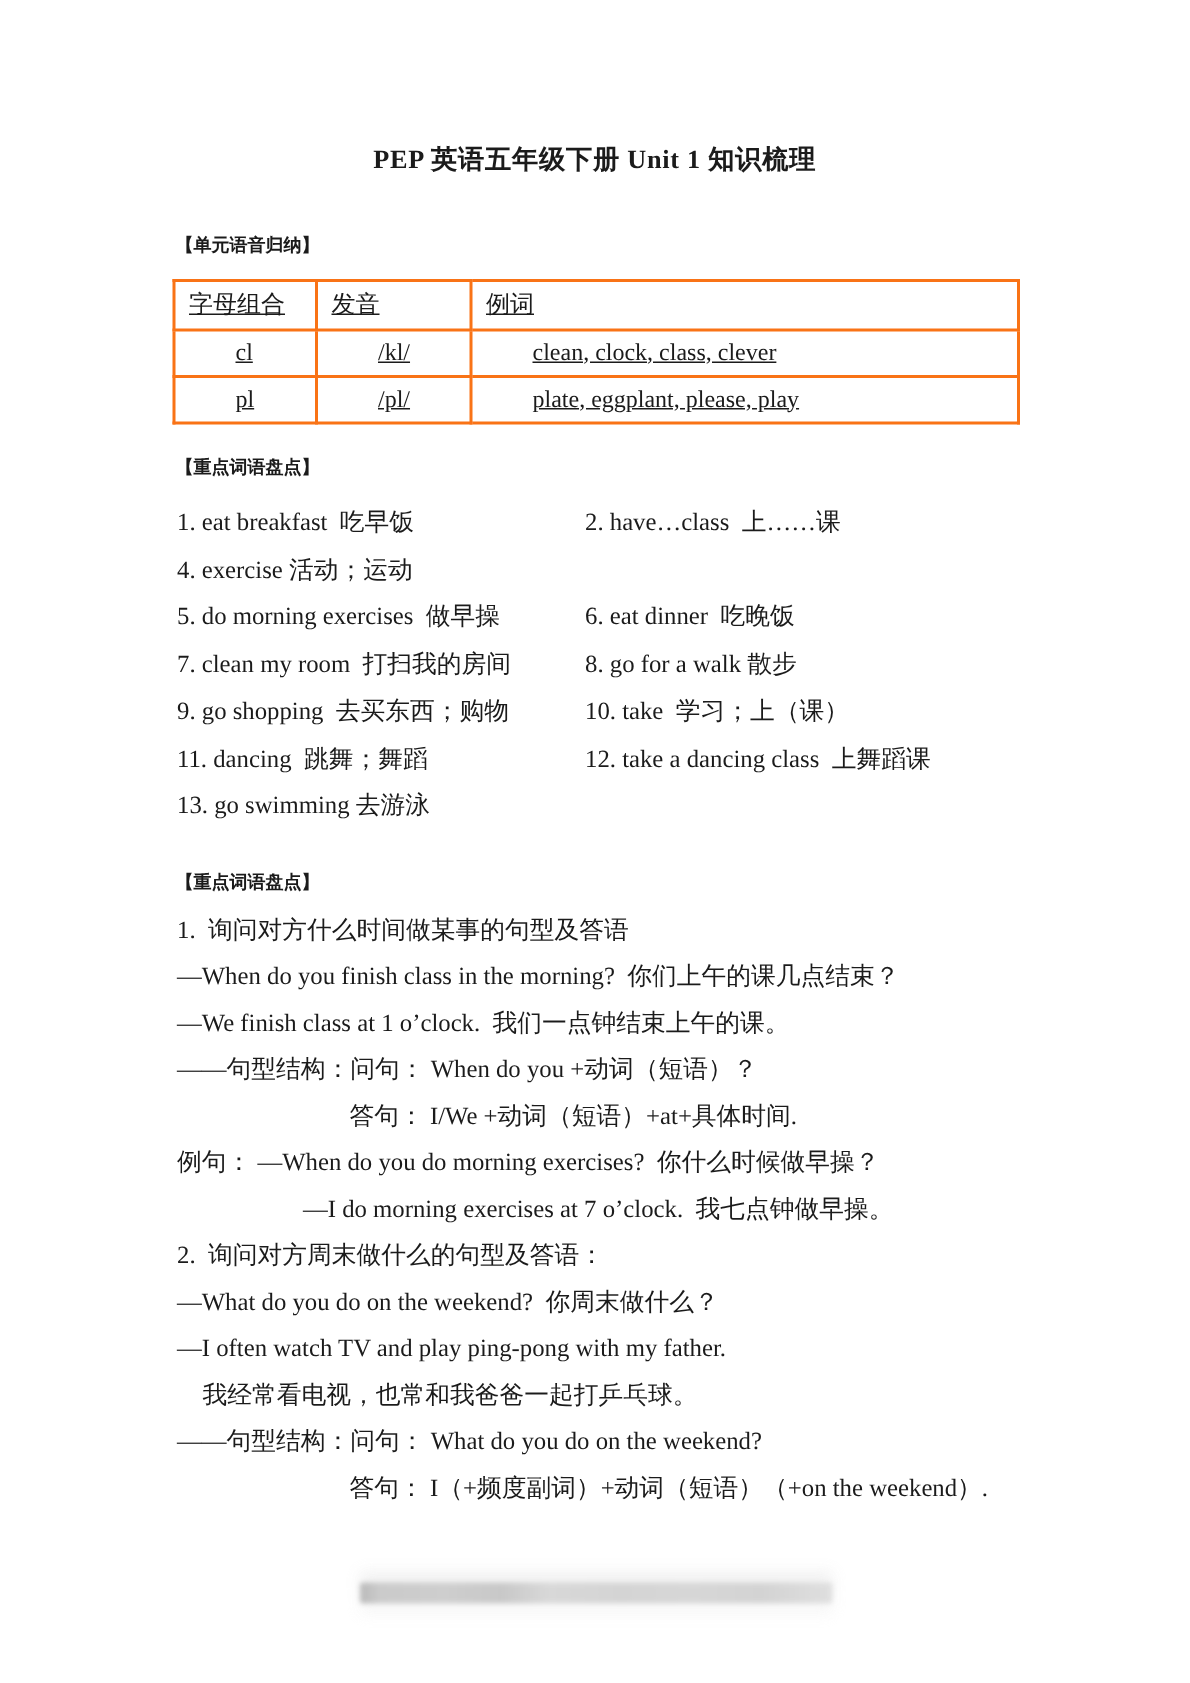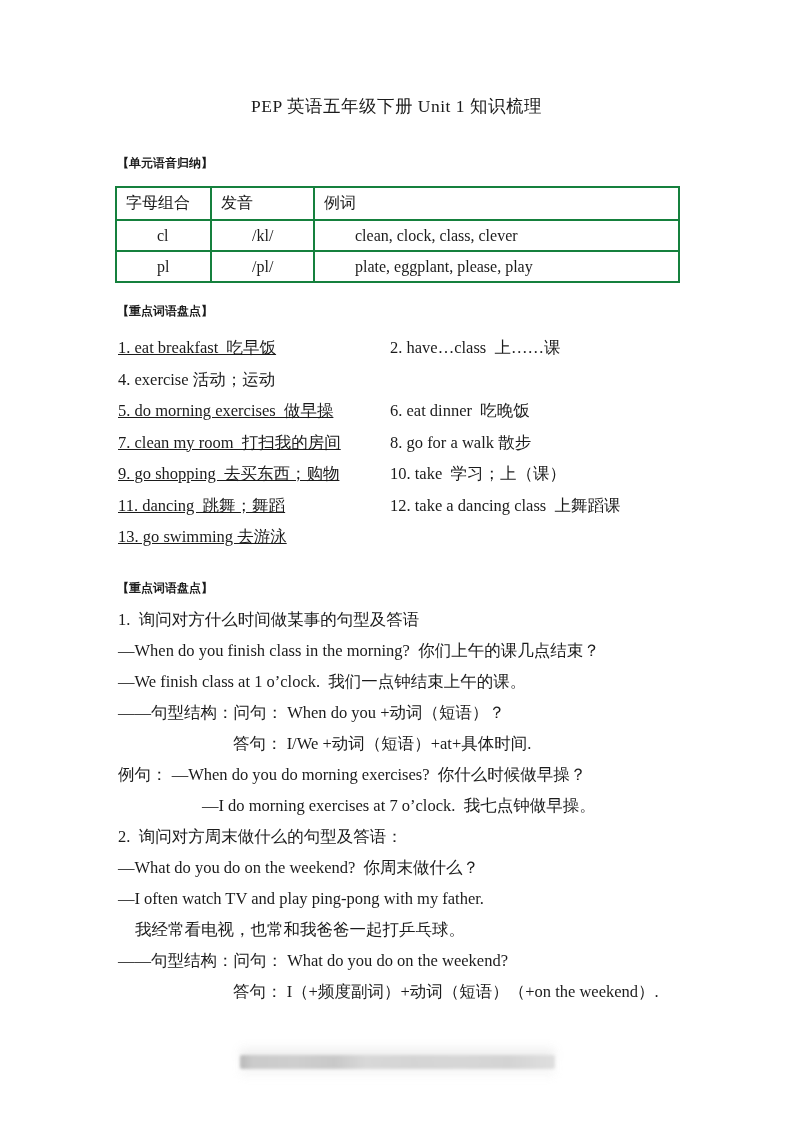--- a/index.html
+++ b/index.html
@@ -16,21 +16,21 @@
     color: #1b1b1b;
     overflow: hidden;
   }
   .doc-title {
     position: absolute;
     top: 94px;
     left: 0;
     right: 0;
     text-align: center;
     font-size: 17.5px;
-    font-weight: normal;
+    font-weight: bold;
     letter-spacing: 0.5px;
     margin: 0;
   }
   .sec-heading {
     position: absolute;
     left: 117px;
     font-size: 12px;
     font-weight: bold;
     line-height: 22px;
     white-space: pre;
@@ -41,40 +41,41 @@
 
   table.phonics {
     position: absolute;
     top: 186px;
     left: 115px;
     width: 565px;
     border-collapse: collapse;
     font-size: 16px;
   }
   table.phonics td {
-    border: 2px solid #15803d;
+    border: 2px solid #f97316;
     padding: 2px 4px 2px 9px;
     vertical-align: middle;
     white-space: nowrap;
+    text-decoration: underline;
   }
   table.phonics .col-letters { width: 80px; }
   table.phonics .col-sound   { width: 88px; }
   table.phonics tr.hdr td  { height: 27px; }
   table.phonics tr.row td  { height: 25px; padding-left: 40px; }
 
   .vocab {
     position: absolute;
     top: 332px;
     left: 118px;
     width: 565px;
     font-size: 16.5px;
     line-height: 31.5px;
   }
   .vocab-row { display: flex; }
-  .vocab-left  { width: 272px; white-space: pre; text-decoration: underline; }
+  .vocab-left  { width: 272px; white-space: pre; }
   .vocab-right { flex: 1; white-space: pre; }
 
   .sentences {
     position: absolute;
     top: 604px;
     left: 118px;
     width: 570px;
     font-size: 16.5px;
     line-height: 31px;
   }

